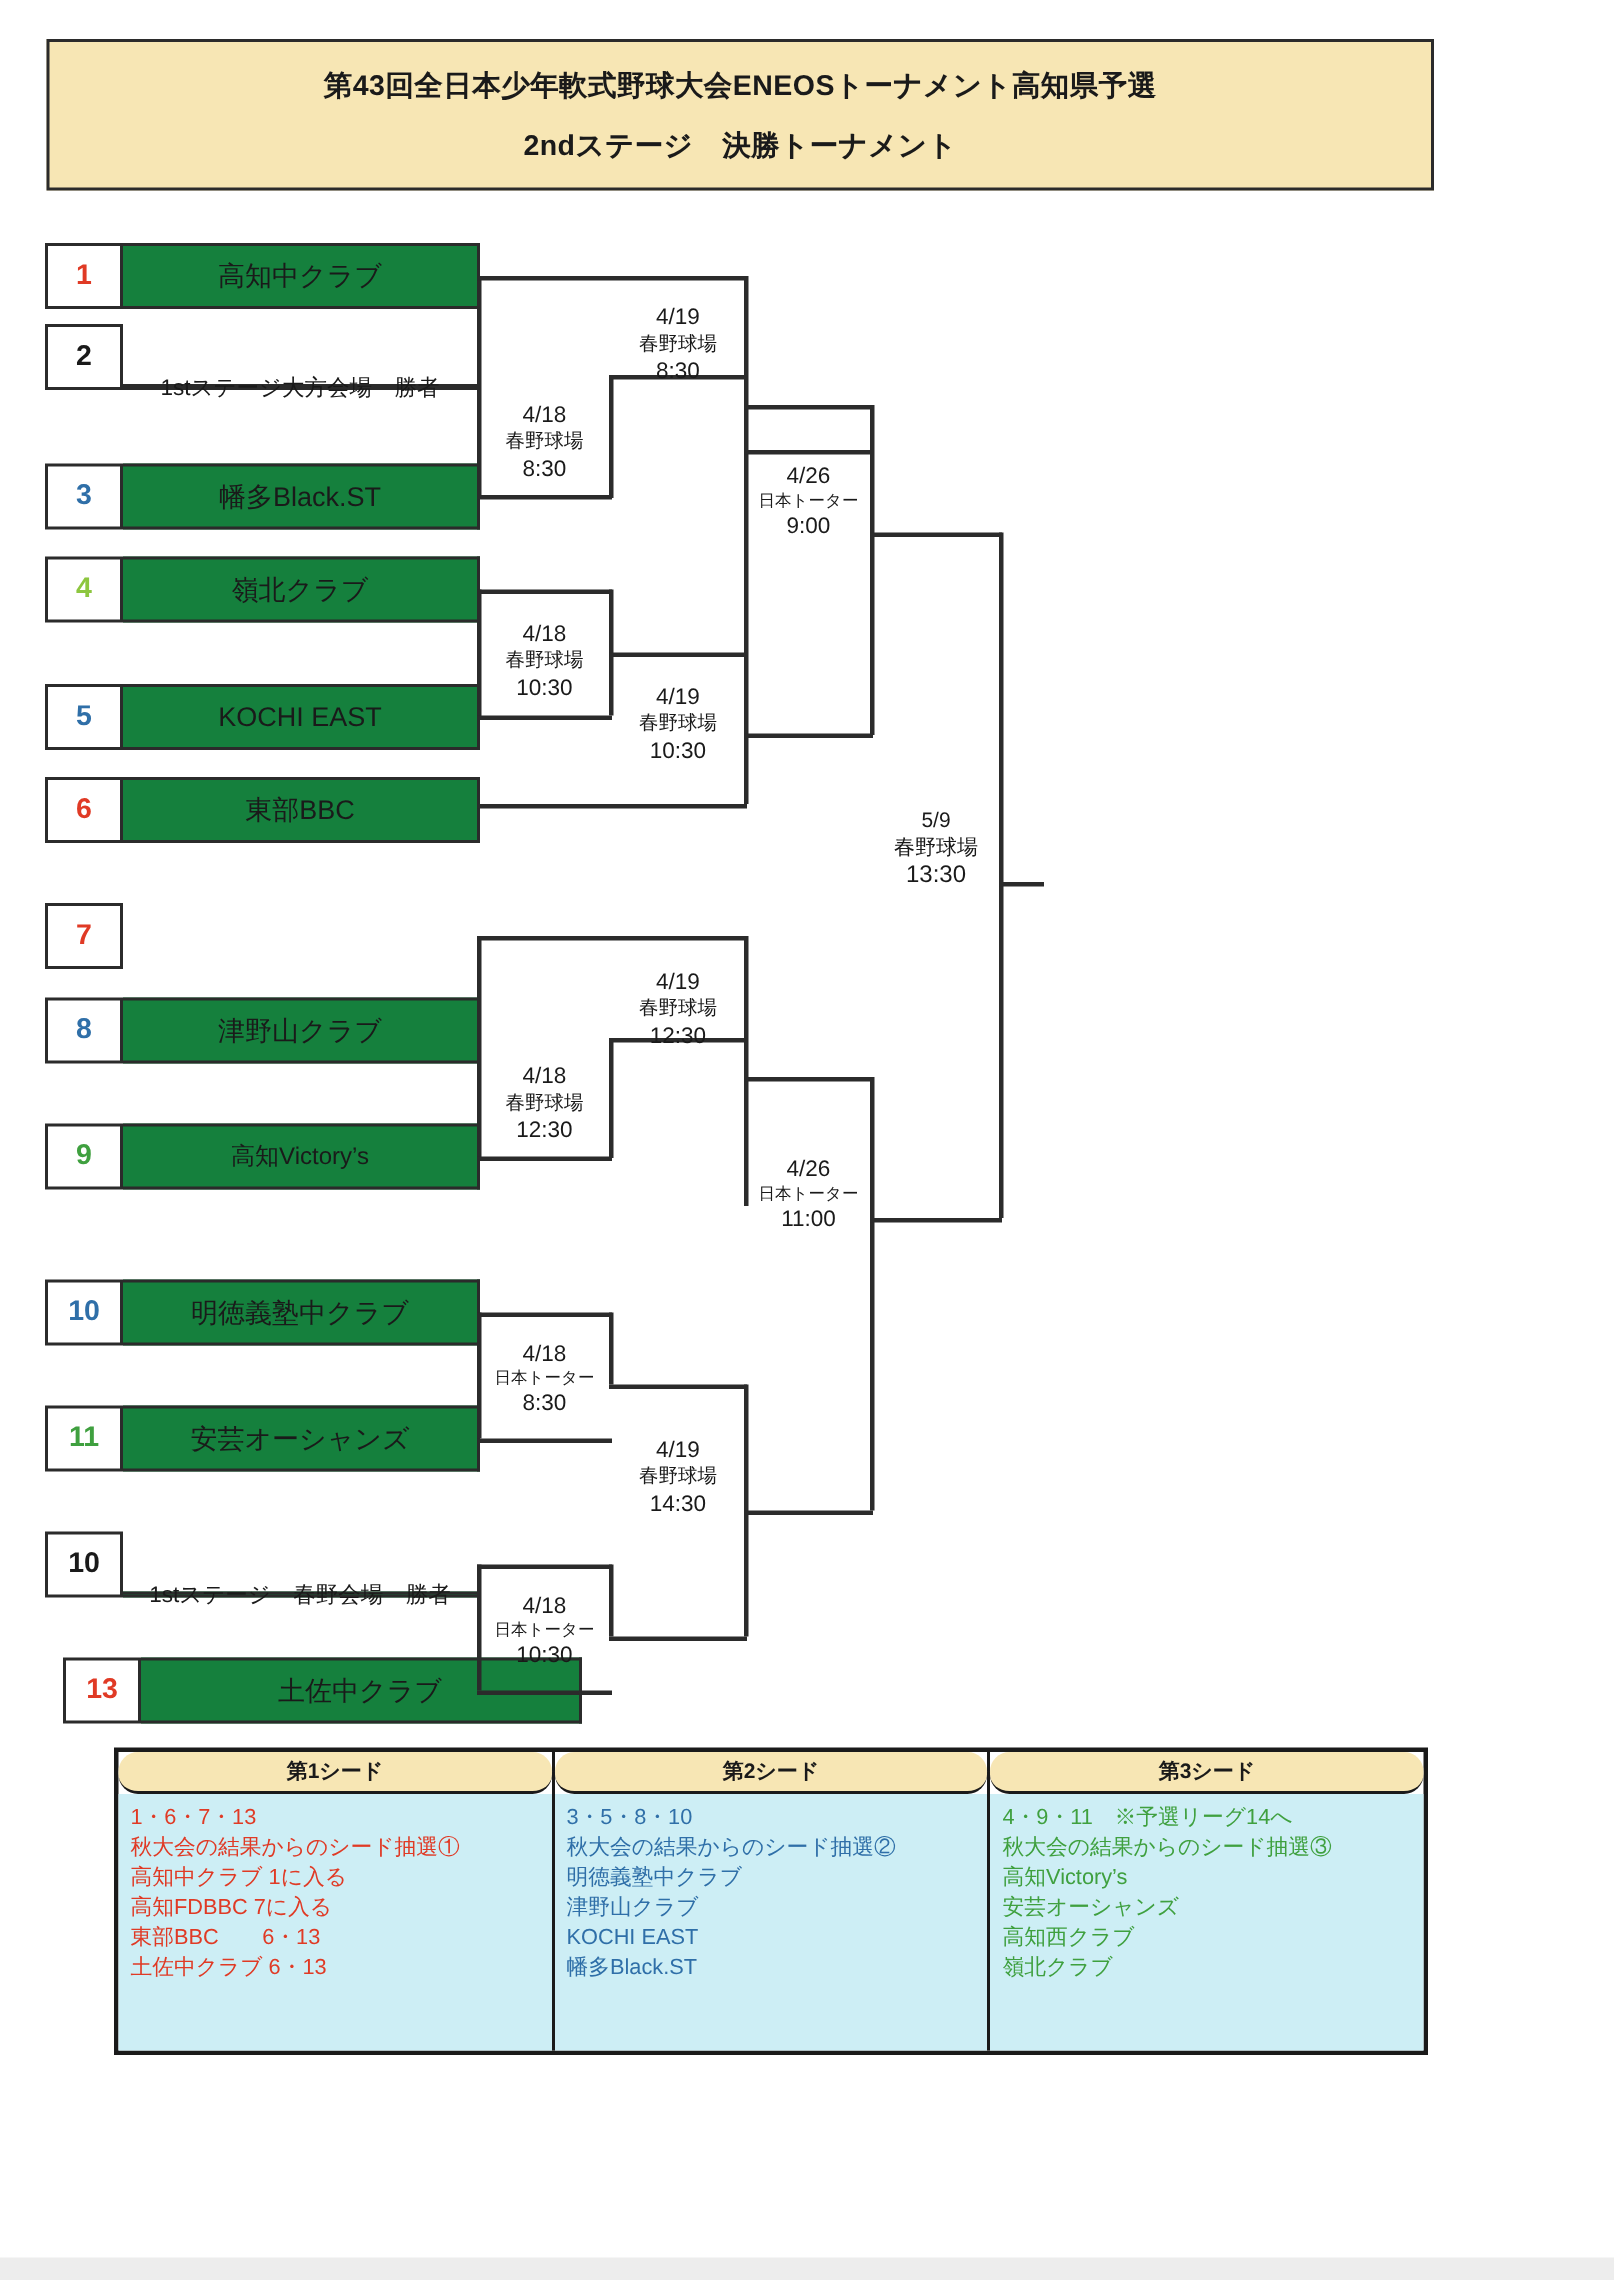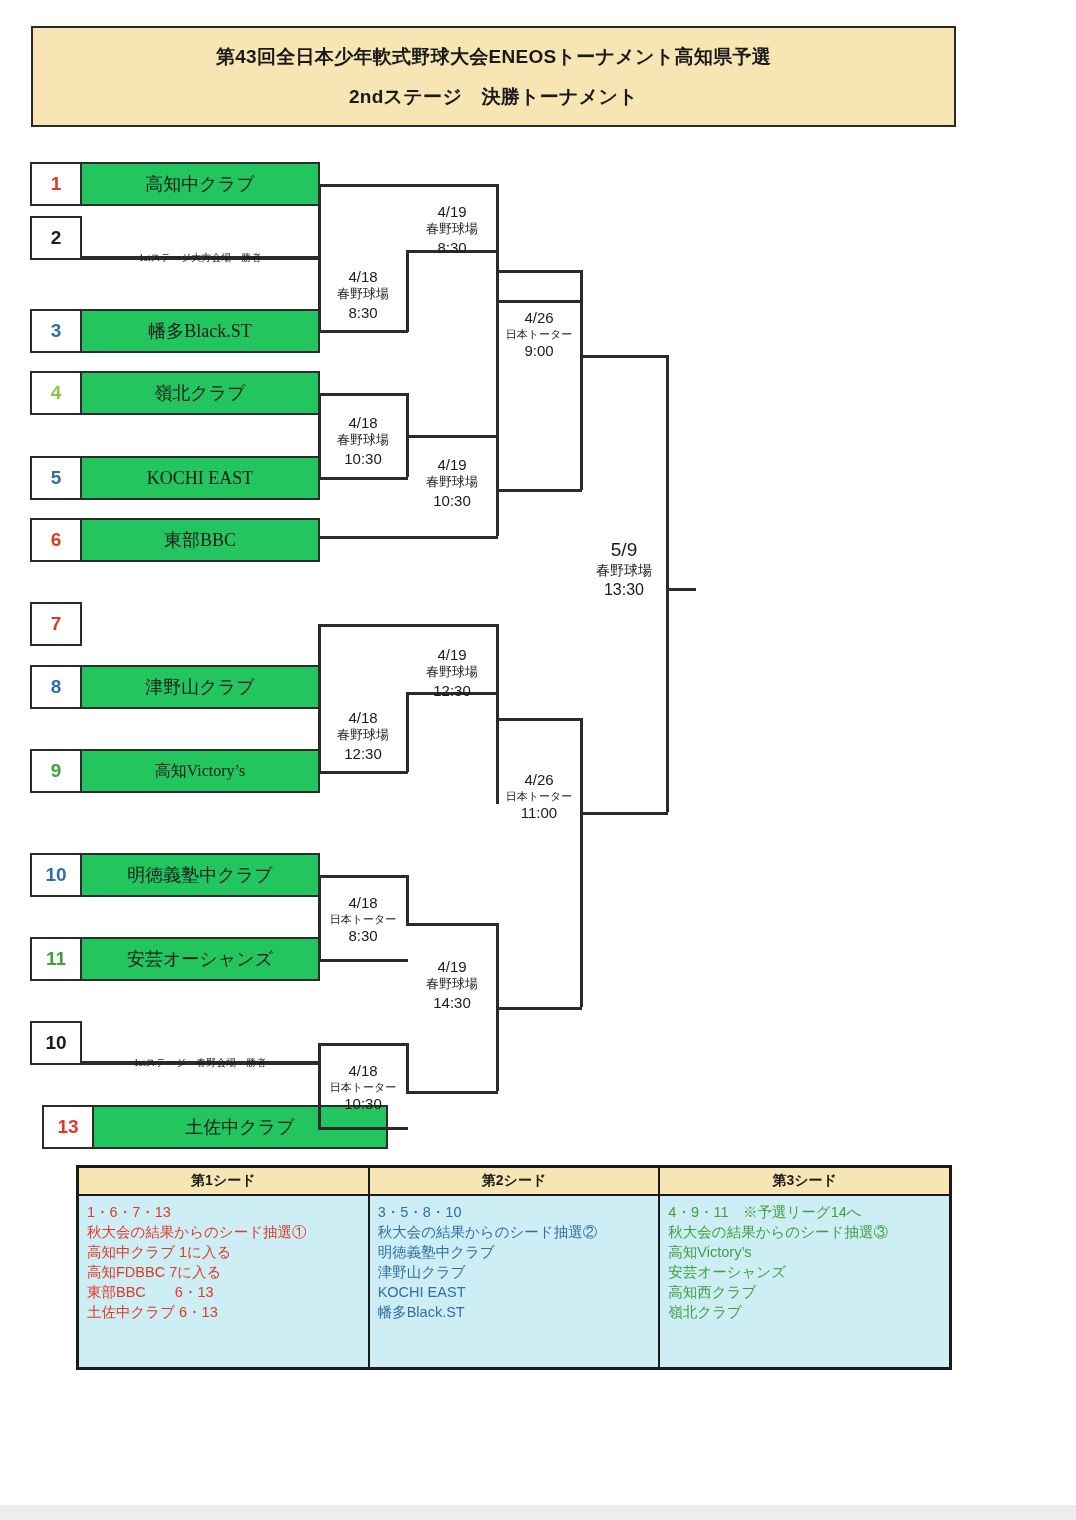--- a/index.html
+++ b/index.html
@@ -70,25 +70,24 @@
   }
   .team .name {
     flex: 1;
     border: 2px solid #2b2b2b;
     border-left: none;
     box-sizing: border-box;
     display: flex;
     align-items: center;
     justify-content: center;
     font-size: 18px;
-    background: #22c55e;
+    background: #15803d;
     white-space: nowrap;
-    font-family: Liberation Serif, serif;
-  }
-  .team .name.sm { font-size: 10px; margin-top: 40px; }
+  }
+  .team .name.sm { font-size: 15px; margin-top: 40px; }
   .team .name.md { font-size: 16px; }
   
   .c-red   { color: #e03a25; }
   .c-black { color: #1a1a1a; }
   .c-blue  { color: #2f6fa8; }
   .c-grn2  { color: #3fa03f; }
   .c-ltgrn { color: #8dc63f; }
 
   
   .ln {
@@ -102,21 +101,21 @@
   .match {
     position: absolute;
     text-align: center;
     line-height: 1.28;
     color: #1a1a1a;
   }
   .match .d { font-size: 15px; }
   .match .p { font-size: 13px; }
   .match .p.tiny { font-size: 11px; }
   .match .t { font-size: 15px; }
-  .match.big .d { font-size: 19px; }
+  .match.big .d { font-size: 14px; }
   .match.big .p { font-size: 14px; }
   .match.big .t { font-size: 16px; }
 
   
   .seed-table {
     position: absolute;
     left: 76px;
     top: 1165px;
     width: 876px;
     height: 205px;
@@ -134,20 +133,21 @@
   .seed-col:last-child { border-right: none; }
   .seed-head {
     height: 26px;
     background: #f7e6b4;
     border-bottom: 2px solid #1a1a1a;
     display: flex;
     align-items: center;
     justify-content: center;
     font-size: 14px;
     font-weight: bold;
+    border-radius: 13px;
   }
   .seed-body {
     flex: 1;
     background: #cdeef5;
     padding: 6px 8px 0 8px;
     box-sizing: border-box;
   }
   .seed-body div {
     font-size: 14.5px;
     line-height: 1.38;

